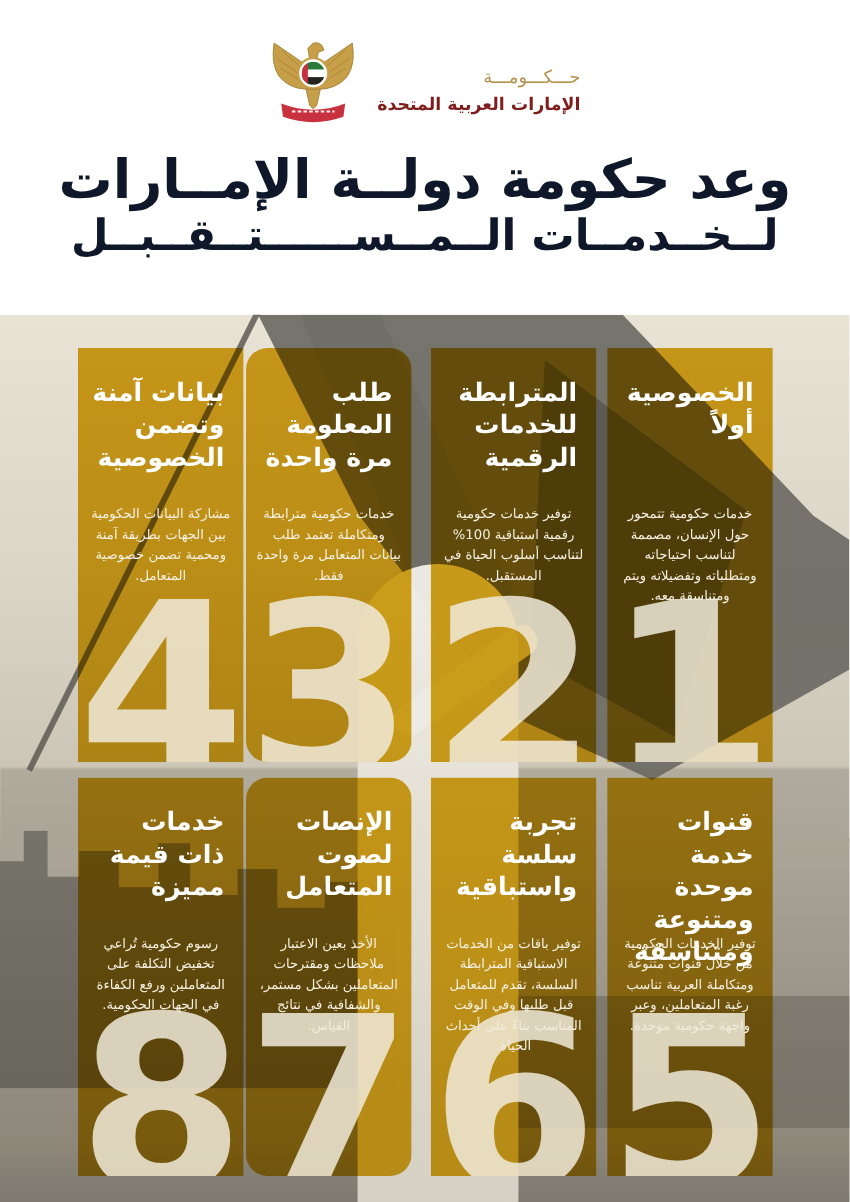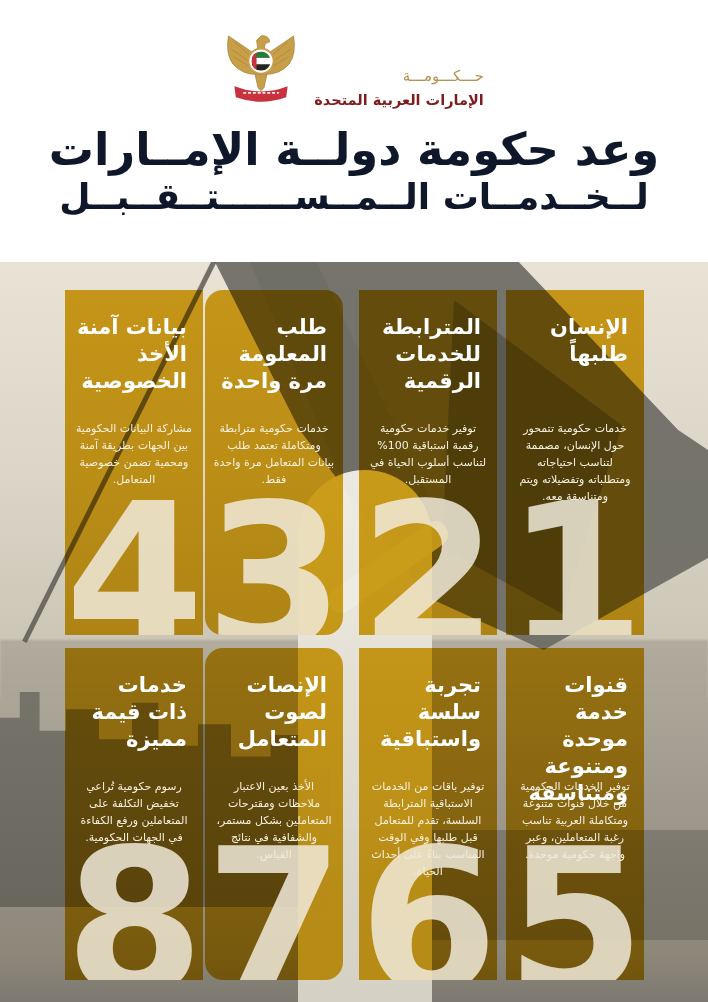--- a/index.html
+++ b/index.html
@@ -36,21 +36,21 @@
   .city-left { position:absolute; left:0; top:430px; width:330px; height:215px;
     background:#403F3A; opacity:.5;
     clip-path:polygon(0 12%, 6% 12%, 6% 0, 12% 0, 12% 18%, 20% 18%, 20% 8%, 30% 8%, 30% 22%,
       40% 22%, 40% 5%, 48% 5%, 48% 25%, 60% 25%, 60% 15%, 70% 15%, 70% 30%, 82% 30%,
       82% 20%, 92% 20%, 92% 35%, 100% 35%, 100% 100%, 0 100%); }
   .ground-band { position:absolute; left:300px; top:568px; width:408px; height:110px;
     background:#4C4A42; opacity:.35; }
 
   
   .header { position:absolute; top:0; left:0; width:708px; height:262px; background:#fff; }
-  .logo-row { display:flex; justify-content:center; align-items:flex-end; gap:16px; padding-top:26px; }
+  .logo-row { display:flex; justify-content:center; align-items:center; gap:16px; padding-top:26px; }
   .logo-text { padding-top:16px; text-align:right; }
   .logo-line1 { font-size:15px; color:#B3914E; letter-spacing:1px; }
   .logo-line2 { font-size:14.5px; font-weight:bold; color:#7f1d1d; margin-top:7px; }
   .main-title { margin-top:16px; text-align:center; color:#0f172a; font-weight:bold; }
   .main-title .t1 { font-size:45px; line-height:1.15; }
   .main-title .t2 { font-size:36px; line-height:1.15; letter-spacing:1px; }
 
   
   .card { position:absolute; width:138px; overflow:hidden; }
   .card::before { content:""; position:absolute; inset:0;
@@ -114,36 +114,36 @@
       <div class="logo-line2">الإمارات العربية المتحدة</div>
     </div>
   </div>
   <h1 class="main-title">
     <div class="t1">وعد حكومة دولــة الإمــارات</div>
     <div class="t2">لــخــدمــات الــمــســــــتــقــبــل</div>
   </h1>
 </header>
 
 <section class="card r1 c0">
-  <h2>الإنسان طلبهاً</h2>
+  <h2>الخصوصية أولاً</h2>
   <p>خدمات حكومية تتمحور حول الإنسان، مصممة لتناسب احتياجاته ومتطلباته وتفضيلاته ويتم ومتناسقة معه.</p>
   <div class="num">1</div>
 </section>
 <section class="card r1 c1">
   <h2>المترابطة للخدمات الرقمية</h2>
   <p>توفير خدمات حكومية رقمية استباقية 100% لتناسب أسلوب الحياة في المستقبل.</p>
   <div class="num">2</div>
 </section>
 <section class="card r1 c2">
   <h2>طلب المعلومة مرة واحدة</h2>
   <p>خدمات حكومية مترابطة ومتكاملة تعتمد طلب بيانات المتعامل مرة واحدة فقط.</p>
   <div class="num">3</div>
 </section>
 <section class="card r1 c3">
-  <h2>بيانات آمنة الأخذ الخصوصية</h2>
+  <h2>بيانات آمنة وتضمن الخصوصية</h2>
   <p>مشاركة البيانات الحكومية بين الجهات بطريقة آمنة ومحمية تضمن خصوصية المتعامل.</p>
   <div class="num">4</div>
 </section>
 
 <section class="card r2 c0">
   <h2>قنوات خدمة موحدة ومتنوعة ومتناسقة</h2>
   <p>توفير الخدمات الحكومية من خلال قنوات متنوعة ومتكاملة العربية تناسب رغبة المتعاملين، وعبر واجهة حكومية موحدة.</p>
   <div class="num">5</div>
 </section>
 <section class="card r2 c1">

